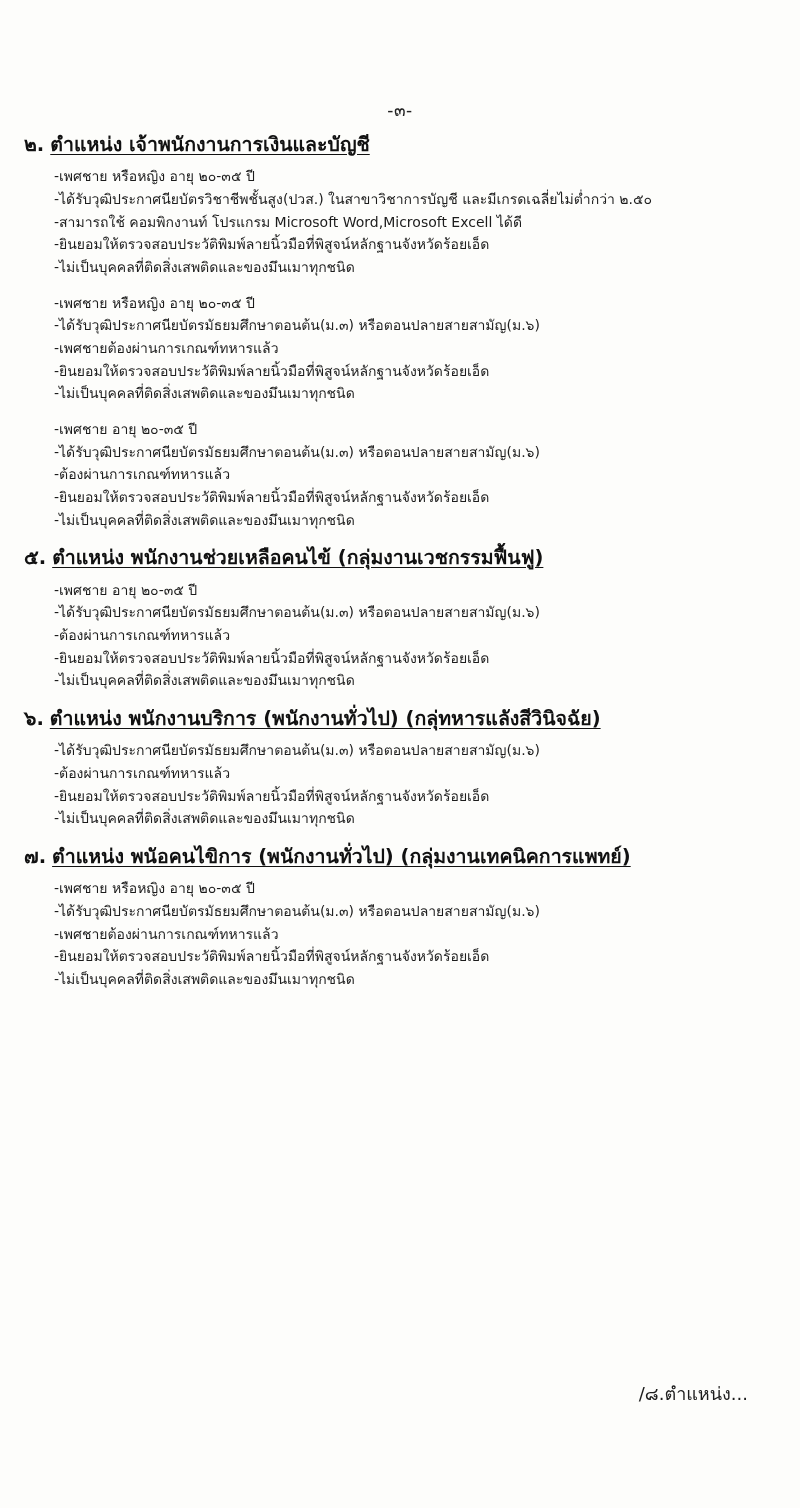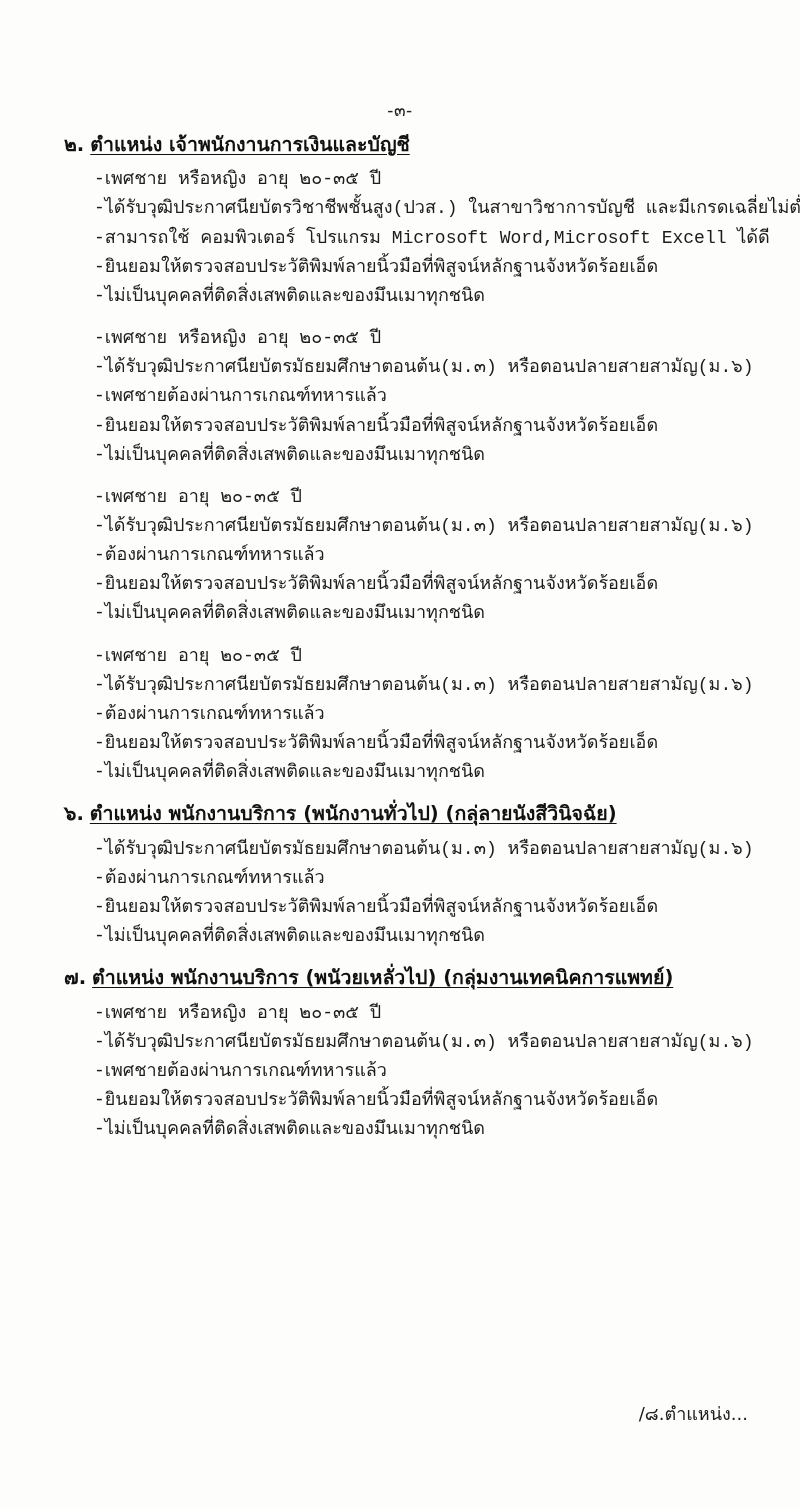--- a/index.html
+++ b/index.html
@@ -23,21 +23,21 @@
     background: #fdfdfb;
   }
   .page-number {
     text-align: center;
     font-size: 17px;
     padding-top: 96px;
     letter-spacing: 0.5px;
     color: #222;
   }
   .content {
-    padding: 8px 48px 0 64px;
+    padding: 8px 48px 0 24px;
   }
   .section {
     margin-bottom: 13px;
   }
   .section-heading {
     font-size: 19.5px;
     font-weight: 600;
     text-decoration: underline;
     text-underline-offset: 3px;
     color: #111;
@@ -48,51 +48,50 @@
   .section-heading .num {
     display: inline-block;
     margin-right: 6px;
   }
   .bullets {
     list-style: none;
     margin: 0;
     padding: 0 0 0 30px;
   }
   .bullets li {
-    font-size: 18px;
+    font-size: 14px;
     line-height: 1.62;
     color: #1c1c1c;
     white-space: nowrap;
-    font-family: Liberation Mono, monospace;
   }
   .footer-note {
     position: absolute;
     right: 52px;
-    bottom: 80px;
+    bottom: 100px;
     font-size: 18px;
     color: #1c1c1c;
   }
 </style>
 </head>
 <body>
 
 <div class="page">
 
   <div class="page-number">-๓-</div>
 
   <div class="content">
 
     <div class="section">
       <div class="section-heading">
         <span class="num">๒.</span><span>ตำแหน่ง  เจ้าพนักงานการเงินและบัญชี</span>
       </div>
       <ul class="bullets">
         <li>-เพศชาย หรือหญิง อายุ ๒๐-๓๕ ปี</li>
         <li>-ได้รับวุฒิประกาศนียบัตรวิชาชีพชั้นสูง(ปวส.) ในสาขาวิชาการบัญชี และมีเกรดเฉลี่ยไม่ต่ำกว่า ๒.๕๐</li>
-        <li>-สามารถใช้ คอมพิวเตอร์ โปรแกรม Microsoft Word,Microsoft Excell ได้ดี</li>
+        <li>-สามารถใช้ คอมพิกงานท์ โปรแกรม Microsoft Word,Microsoft Excell ได้ดี</li>
         <li>-ยินยอมให้ตรวจสอบประวัติพิมพ์ลายนิ้วมือที่พิสูจน์หลักฐานจังหวัดร้อยเอ็ด</li>
         <li>-ไม่เป็นบุคคลที่ติดสิ่งเสพติดและของมึนเมาทุกชนิด</li>
       </ul>
     </div>
 
     <div class="section">
       <ul class="bullets">
         <li>-เพศชาย หรือหญิง อายุ ๒๐-๓๕ ปี</li>
         <li>-ได้รับวุฒิประกาศนียบัตรมัธยมศึกษาตอนต้น(ม.๓) หรือตอนปลายสายสามัญ(ม.๖)</li>
         <li>-เพศชายต้องผ่านการเกณฑ์ทหารแล้ว</li>
@@ -105,44 +104,47 @@
       <ul class="bullets">
         <li>-เพศชาย อายุ ๒๐-๓๕ ปี</li>
         <li>-ได้รับวุฒิประกาศนียบัตรมัธยมศึกษาตอนต้น(ม.๓) หรือตอนปลายสายสามัญ(ม.๖)</li>
         <li>-ต้องผ่านการเกณฑ์ทหารแล้ว</li>
         <li>-ยินยอมให้ตรวจสอบประวัติพิมพ์ลายนิ้วมือที่พิสูจน์หลักฐานจังหวัดร้อยเอ็ด</li>
         <li>-ไม่เป็นบุคคลที่ติดสิ่งเสพติดและของมึนเมาทุกชนิด</li>
       </ul>
     </div>
 
     <div class="section">
+      <div class="section-heading">
+        <span class="num">๕.</span><span>ตำแหน่ง พนักงานช่วยเหลือคนไข้ (กลุ่มงานเวชกรรมฟื้นฟู)</span>
+      </div>
       <ul class="bullets">
         <li>-เพศชาย อายุ ๒๐-๓๕ ปี</li>
         <li>-ได้รับวุฒิประกาศนียบัตรมัธยมศึกษาตอนต้น(ม.๓) หรือตอนปลายสายสามัญ(ม.๖)</li>
         <li>-ต้องผ่านการเกณฑ์ทหารแล้ว</li>
         <li>-ยินยอมให้ตรวจสอบประวัติพิมพ์ลายนิ้วมือที่พิสูจน์หลักฐานจังหวัดร้อยเอ็ด</li>
         <li>-ไม่เป็นบุคคลที่ติดสิ่งเสพติดและของมึนเมาทุกชนิด</li>
       </ul>
     </div>
 
     <div class="section">
       <div class="section-heading">
-        <span class="num">๖.</span><span>ตำแหน่ง พนักงานบริการ (พนักงานทั่วไป) (กลุ่ลายนังสีวินิจฉัย)</span>
+        <span class="num">๖.</span><span>ตำแหน่ง พนักงานบริการ (พนักงานทั่วไป) (กลุ่ทหารแลังสีวินิจฉัย)</span>
       </div>
       <ul class="bullets">
         <li>-ได้รับวุฒิประกาศนียบัตรมัธยมศึกษาตอนต้น(ม.๓) หรือตอนปลายสายสามัญ(ม.๖)</li>
         <li>-ต้องผ่านการเกณฑ์ทหารแล้ว</li>
         <li>-ยินยอมให้ตรวจสอบประวัติพิมพ์ลายนิ้วมือที่พิสูจน์หลักฐานจังหวัดร้อยเอ็ด</li>
         <li>-ไม่เป็นบุคคลที่ติดสิ่งเสพติดและของมึนเมาทุกชนิด</li>
       </ul>
     </div>
 
     <div class="section">
       <div class="section-heading">
-        <span class="num">๗.</span><span>ตำแหน่ง พนักงานบริการ (พนัวยเหลั่วไป) (กลุ่มงานเทคนิคการแพทย์)</span>
+        <span class="num">๗.</span><span>ตำแหน่ง พนัอคนไขิการ (พนักงานทั่วไป) (กลุ่มงานเทคนิคการแพทย์)</span>
       </div>
       <ul class="bullets">
         <li>-เพศชาย หรือหญิง อายุ ๒๐-๓๕ ปี</li>
         <li>-ได้รับวุฒิประกาศนียบัตรมัธยมศึกษาตอนต้น(ม.๓) หรือตอนปลายสายสามัญ(ม.๖)</li>
         <li>-เพศชายต้องผ่านการเกณฑ์ทหารแล้ว</li>
         <li>-ยินยอมให้ตรวจสอบประวัติพิมพ์ลายนิ้วมือที่พิสูจน์หลักฐานจังหวัดร้อยเอ็ด</li>
         <li>-ไม่เป็นบุคคลที่ติดสิ่งเสพติดและของมึนเมาทุกชนิด</li>
       </ul>
     </div>
 

